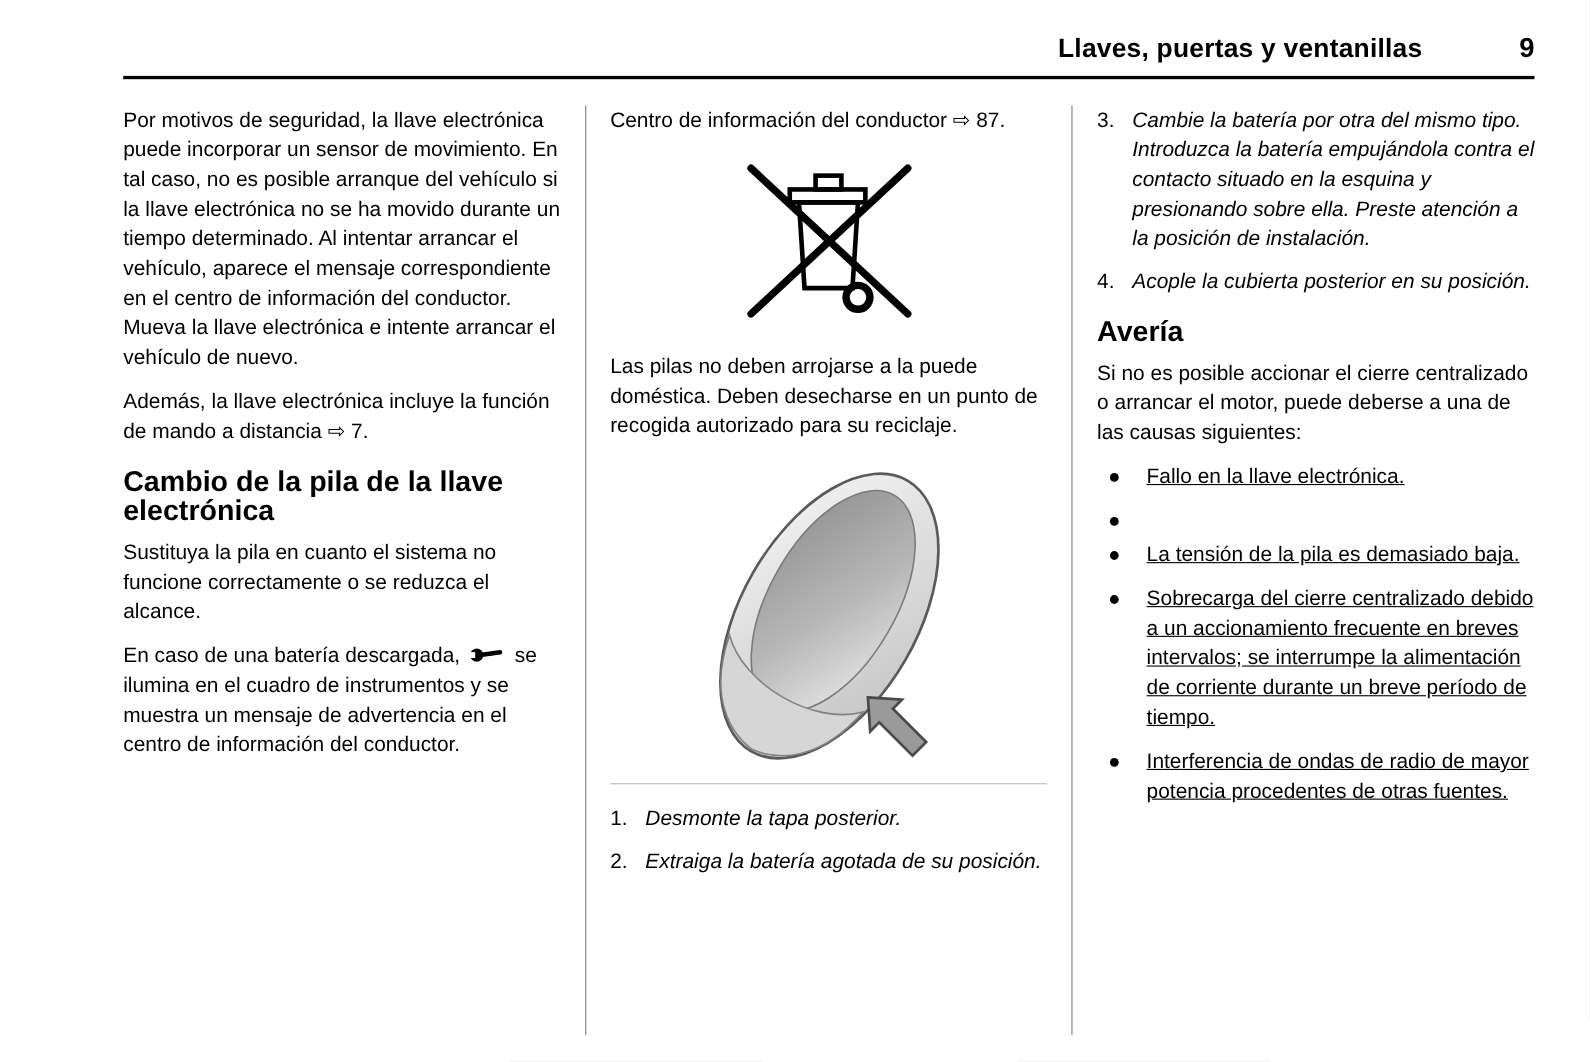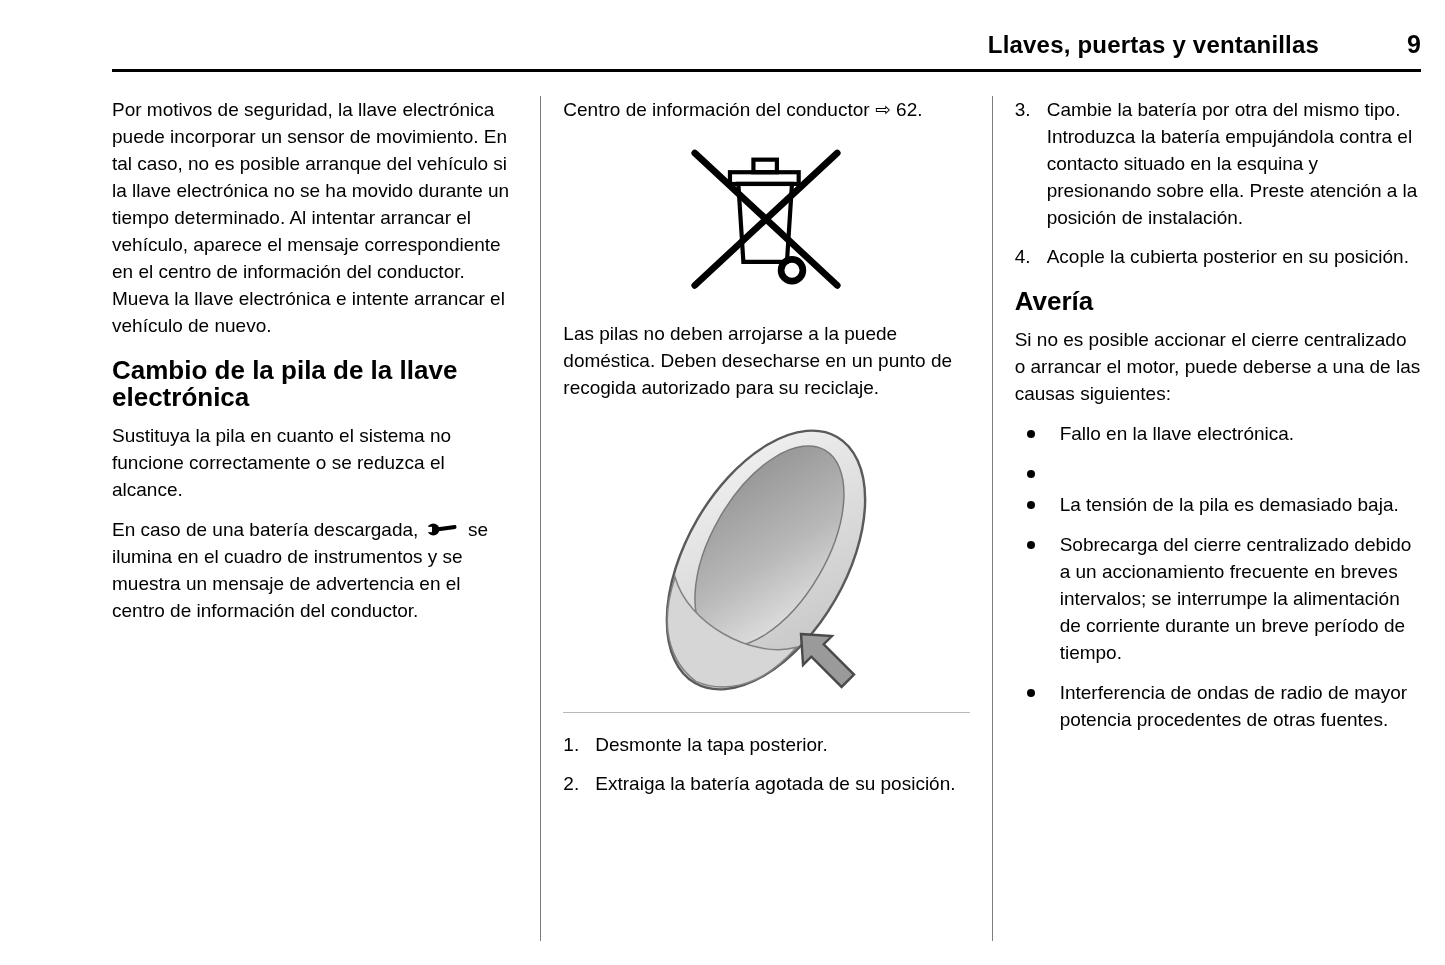--- a/index.html
+++ b/index.html
@@ -1,75 +1,76 @@
 <!DOCTYPE html>
 <html><head>
 <meta charset="utf-8">
 <style>
   * { margin:0; padding:0; box-sizing:border-box; }
   html,body { background:#e9e9e9; }
   body { font-family:"Liberation Sans","DejaVu Sans",sans-serif; color:#000; }
   .page {
     width:1445px; height:965px; background:#fff; margin:0 auto;
-    padding:30px 24px 20px 112px; overflow:hidden; position:relative;
+    padding:30px 50px 20px 112px; overflow:hidden; position:relative;
   }
   .page-header {
     display:flex; justify-content:flex-end; align-items:baseline; gap:88px;
     padding-bottom:10px; border-bottom:3px solid #000;
   }
   .header-title { font-size:24px; font-weight:bold; letter-spacing:0.2px; }
   .page-number { font-size:25px; font-weight:bold; }
   .columns { display:flex; margin-top:24px; min-height:845px; }
   .col { flex:1; min-width:0; }
   .divider { width:1px; background:#7d7d7d; margin:0 22px; align-self:stretch; }
   p { font-size:19px; line-height:27px; margin-bottom:13px; }
   h2 { font-size:26px; line-height:27px; font-weight:bold; margin:18px 0 11px; }
   h2.first { margin-top:18px; }
   .steps { list-style:none; }
   .steps li { display:flex; font-size:19px; line-height:27px; margin-bottom:12px; }
   .steps .num { width:32px; flex-shrink:0; }
-  .steps .txt { flex:1; }
-  .bullets { list-style:none; margin-top:7px; }
+  .steps .txt { flex:1;font-style:italic; }
+  .bullets { list-style:none; margin-top:7px;text-decoration:underline; }
   .bullets li { display:flex; font-size:19px; line-height:27px; margin-bottom:13px; }
   .dot { width:8px; height:8px; border-radius:50%; background:#000; margin:10px 25px 0 12px; flex-shrink:0; }
   figure { display:flex; justify-content:center; margin:6px 0 16px; }
   figure.underlined { border-bottom:1px solid #b8b8b8; padding-bottom:6px; margin-bottom:18px; }
   .wrench { vertical-align:-2px; margin:0 5px 0 2px; }
 </style>
 </head>
 <body>
 
 <div class="page">
 
   <header class="page-header">
     <span class="header-title">Llaves, puertas y ventanillas</span>
     <span class="page-number">9</span>
   </header>
 
   <div class="columns">
 
     <section class="col">
       <p>Por motivos de seguridad, la llave electrónica puede incorporar un sensor de movimiento. En tal caso, no es posible arranque del vehículo si la llave electrónica no se ha movido durante un tiempo determinado. Al intentar arrancar el vehículo, aparece el mensaje correspondiente en el centro de información del conductor. Mueva la llave electrónica e intente arrancar el vehículo de nuevo.</p>
+      <p>Además, la llave electrónica incluye la función de mando a distancia ⇨ 7.</p>
       <h2 class="first">Cambio de la pila de la llave electrónica</h2>
       <p>Sustituya la pila en cuanto el sistema no funcione correctamente o se reduzca el alcance.</p>
       <p>
         <span>En caso de una batería descargada,</span>
         <svg class="wrench" width="32" height="17" viewBox="0 0 48 24" aria-hidden="true">
           <circle cx="11" cy="12" r="9" fill="#000"></circle>
           <rect x="-3" y="8" width="12" height="8" fill="#fff"></rect>
           <rect x="16" y="9" width="30" height="6" rx="2.5" fill="#000" transform="rotate(-8 16 12)"></rect>
         </svg>
         <span>se ilumina en el cuadro de instrumentos y se muestra un mensaje de advertencia en el centro de información del conductor.</span>
       </p>
     </section>
 
     <div class="divider"></div>
 
     <section class="col">
-      <p>Centro de información del conductor ⇨ 62.</p>
+      <p>Centro de información del conductor ⇨ 87.</p>
 
       <figure>
         <svg width="176" height="168" viewBox="0 0 210 200" aria-hidden="true">
           <g fill="none" stroke="#000" stroke-width="5">
             <rect x="90" y="28" width="28" height="15"></rect>
             <rect x="62" y="43" width="82" height="14"></rect>
             <path d="M72 57 L136 57 L130 150 L78 150 Z"></path>
             <circle cx="136" cy="160" r="13" stroke-width="8"></circle>
           </g>
           <g stroke="#000" stroke-width="8" stroke-linecap="round">

